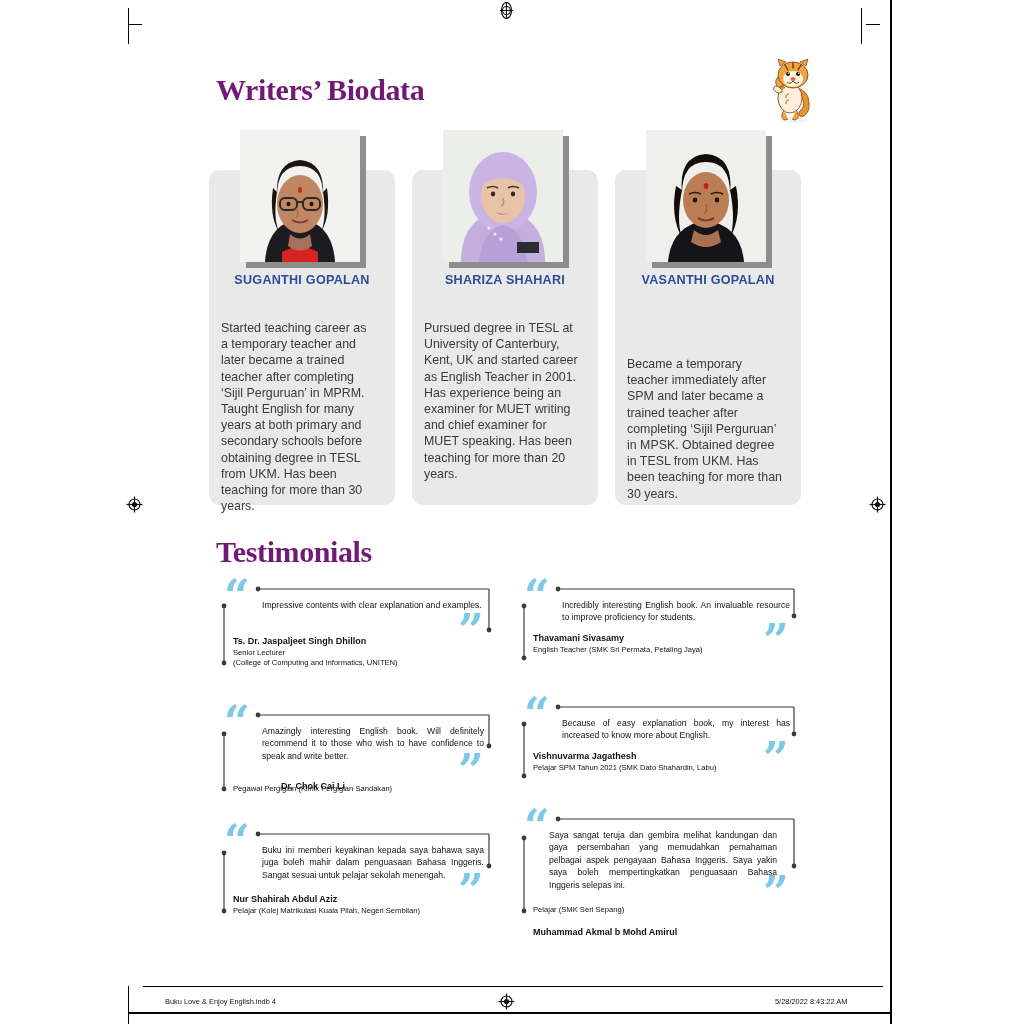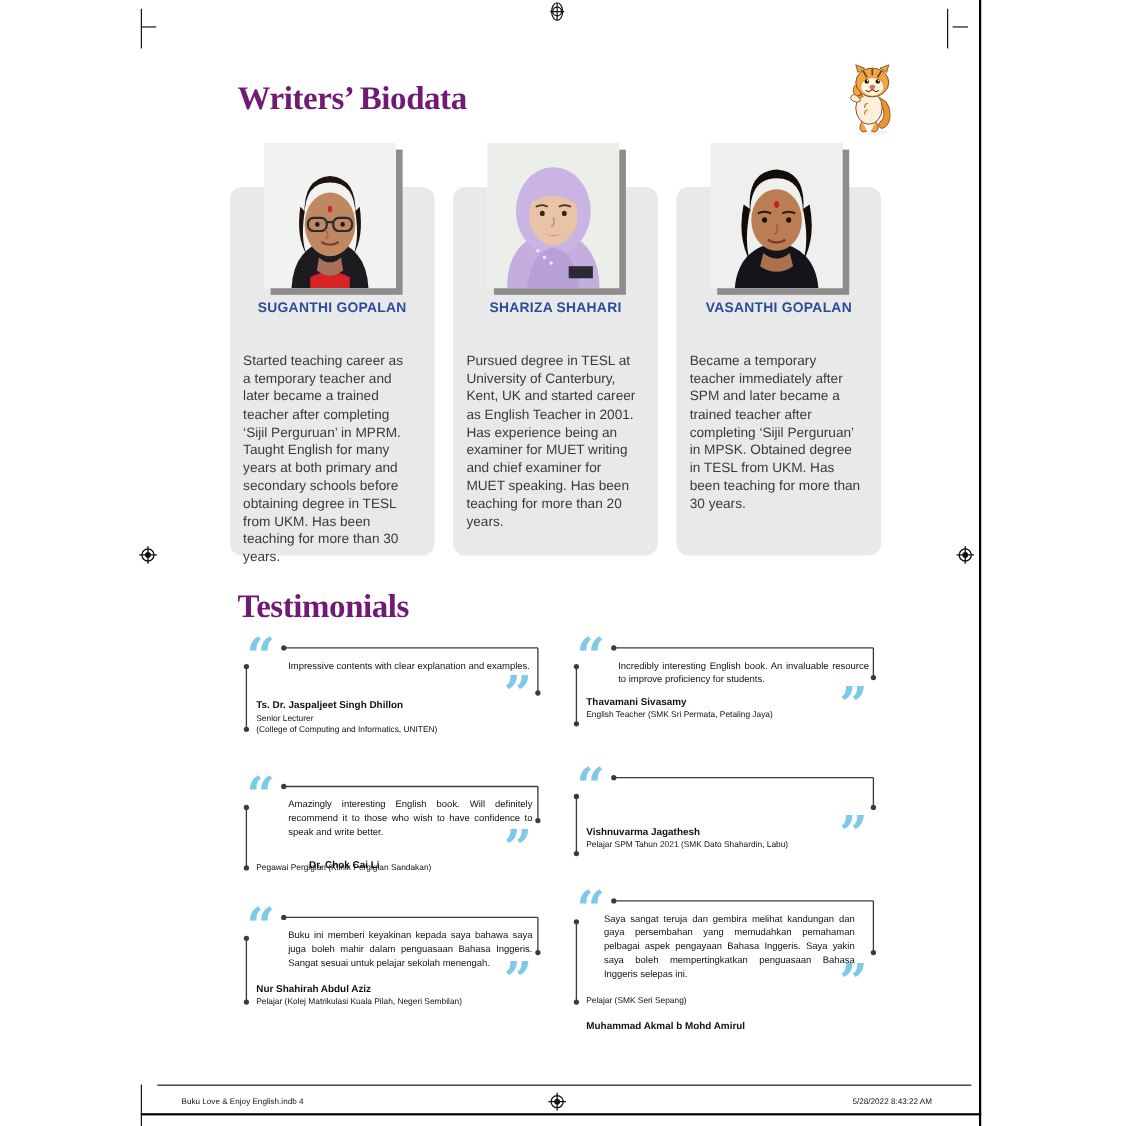--- a/index.html
+++ b/index.html
@@ -85,21 +85,21 @@
     position:absolute;
     top:320px;
     width:155px;
     font-size:12.4px;
     line-height:16.2px;
     color:#3a3a3a;
     font-weight:500;
   }
   #text-0{left:221px;}
   #text-1{left:424px;}
-  #text-2{left:627px;}
+  #text-2{left:627px;margin-top:36px;}
 
   
   .testi{position:absolute;}
   .testi .bracket{position:absolute;left:0;top:0;}
   .qmark{
     position:absolute;
     color:#7ec8e8;
     font-family:"DejaVu Serif", serif;
     font-weight:bold;
     line-height:1;
@@ -358,20 +358,21 @@
       <line x1="6" y1="26" x2="6" y2="78" stroke="#3b3b3b" stroke-width="1.2"></line>
       <line x1="40" y1="9" x2="276" y2="9" stroke="#3b3b3b" stroke-width="1.2"></line>
       <line x1="276" y1="9" x2="276" y2="36" stroke="#3b3b3b" stroke-width="1.2"></line>
       <circle cx="6" cy="26" r="2.4" fill="#3b3b3b"></circle>
       <circle cx="6" cy="78" r="2.4" fill="#3b3b3b"></circle>
       <circle cx="40" cy="9" r="2.4" fill="#3b3b3b"></circle>
       <circle cx="276" cy="36" r="2.4" fill="#3b3b3b"></circle>
     </svg>
     <div class="qmark qopen" style="left:6px;top:-6px;">“</div>
     <div class="qmark qclose" style="left:245px;top:38px;">”</div>
+    <div class="testi-quote" style="left:44px;top:19px;width:228px;">Because of easy explanation book, my interest has increased to know more about English.</div>
     <div class="testi-author" style="left:15px;top:53px;">Vishnuvarma Jagathesh</div>
     <div class="testi-role" style="left:15px;top:65px;">Pelajar SPM Tahun 2021 (SMK Dato Shahardin, Labu)</div>
   </div>
 
   <div class="testi" style="left:218px;top:820px;width:280px;height:100px;">
     <svg class="bracket" width="280" height="100">
       <line x1="6" y1="33" x2="6" y2="91" stroke="#3b3b3b" stroke-width="1.2"></line>
       <line x1="40" y1="14" x2="271" y2="14" stroke="#3b3b3b" stroke-width="1.2"></line>
       <line x1="271" y1="14" x2="271" y2="46" stroke="#3b3b3b" stroke-width="1.2"></line>
       <circle cx="6" cy="33" r="2.4" fill="#3b3b3b"></circle>

